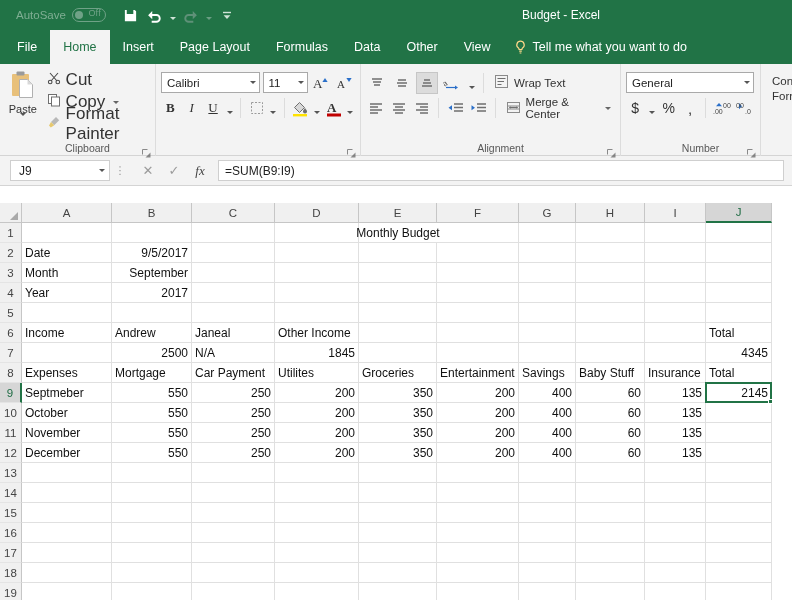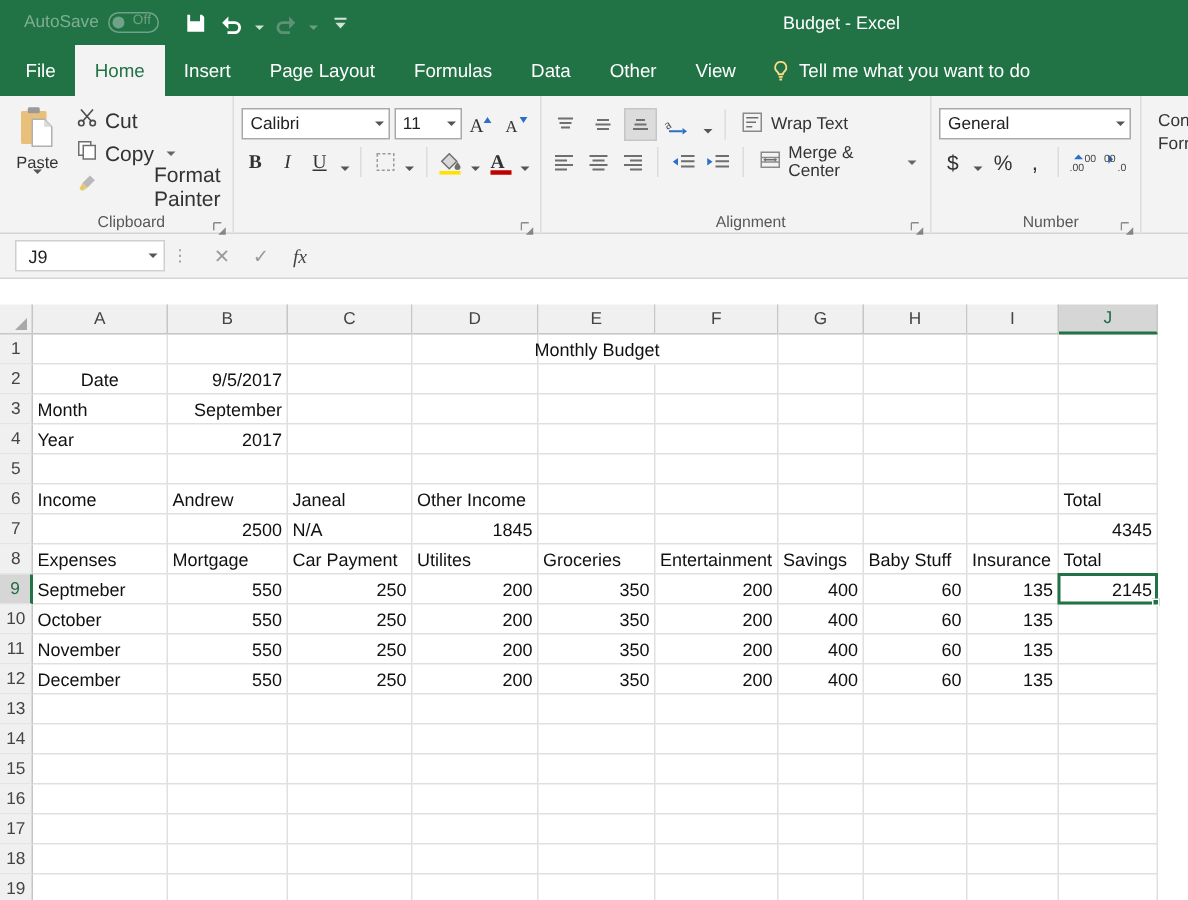--- a/index.html
+++ b/index.html
@@ -90,21 +90,21 @@
 
   
   .paste-btn {
     width: 46px; display: flex; flex-direction: column;
     align-items: center; padding-top: 2px;
   }
   .paste-ico { width: 30px; height: 32px; }
   .paste-lbl { font-size: 11px; color: #333; margin-top: 1px; }
   .clip-list { display: flex; flex-direction: column; justify-content: center; gap: 2px; padding-left: 3px; }
   .clip-item { display: flex; align-items: center; gap: 5px; height: 20px; padding: 0 3px; }
-  .clip-item span.lbl { font-size: 14px; color: #333; text-align: right; }
+  .clip-item span.lbl { font-size: 17px; color: #333; }
   .mini-caret { width: 0; height: 0; border-left: 3px solid transparent; border-right: 3px solid transparent; border-top: 3px solid #666; margin-left: 3px; }
 
   
   .row { display: flex; align-items: center; gap: 3px; }
   .row1 { height: 26px; padding-top: 3px; }
   .row2 { height: 28px; }
   .combo {
     height: 21px; border: 1px solid #a9a9a9; background: #fff;
     display: flex; align-items: center; justify-content: space-between;
     padding: 0 3px 0 5px; font-size: 11.5px; color: #222;
@@ -568,20 +568,23 @@
       <div class="fb-ic">
           <span>✕</span>
         </div>
       <div class="fb-ic">
           <span>✓</span>
         </div>
       <div class="fb-ic" style="font-style:italic;font-family:'Liberation Serif',serif;color:#444">
           <span>fx</span>
         </div>
     </div>
+    <div class="fb-input">
+      <span>=SUM(B9:I9)</span>
+    </div>
   </div>
 
   <div class="grid-wrap">
     <div class="colhdr" id="colhdr">
       <div class="corner">
           <i></i>
         </div>
     <div class="ch" style="width: 90px;">
           <span>A</span>
         </div>
@@ -646,21 +649,21 @@
             <span></span>
           </div>
           <div class="cell" style="width: 66px;">
             <span></span>
           </div>
         </div>
         <div class="grow">
           <div class="rh">
             <span>2</span>
           </div>
-          <div class="cell" style="width: 90px; justify-content: center;">
+          <div class="cell" style="width: 90px;">
             <span>Date</span>
           </div>
           <div class="cell r" style="width: 80px; text-align: right;">
             <span>9/5/2017</span>
           </div>
           <div class="cell" style="width: 83px;">
             <span></span>
           </div>
           <div class="cell" style="width: 84px;">
             <span></span>

